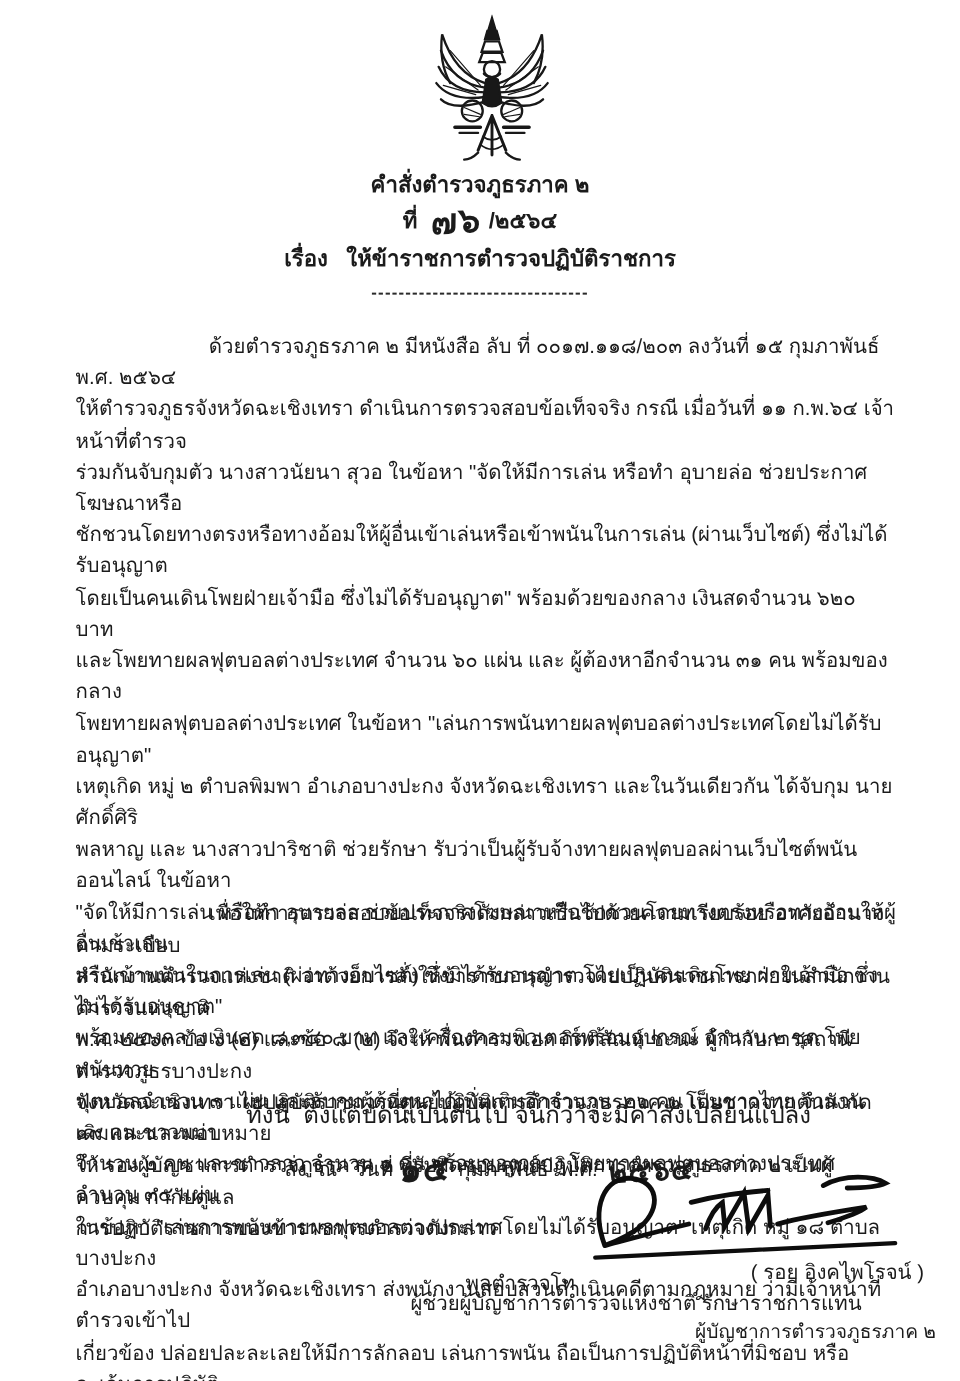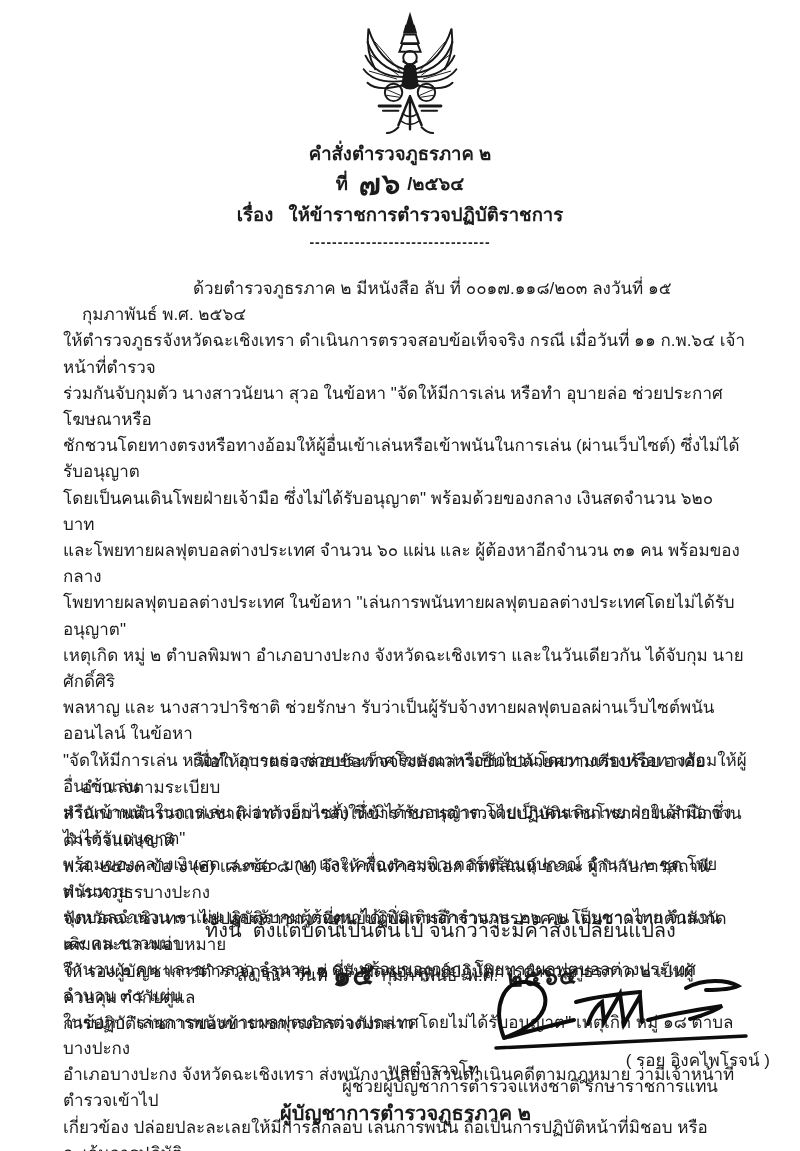--- a/index.html
+++ b/index.html
@@ -21,30 +21,30 @@
     font-size:29px;font-weight:bold;
     transform:rotate(-3deg) skewX(-4deg);
     letter-spacing:1px;
     margin:0 6px;
     vertical-align:-4px;
   }
   .handwritten.small{font-size:24px;margin:0 4px;}
   .divider{font-size:14px;font-weight:bold;letter-spacing:1px;margin-top:6px;color:#2a2a2a;}
   .bodytext{position:absolute;left:63px;width:684px;font-size:17px;line-height:26.2px;}
   .para .line{white-space:pre-wrap;}
-  .para .line:first-child{text-indent:111px;margin-left:19px;}
+  .para .line:first-child{text-indent:111px;}
   .p1{top:276px;}
   .p2{top:749px;}
   .closing{position:absolute;left:205px;top:917px;font-size:20px;line-height:26px;white-space:pre-wrap;}
   .dateline{position:absolute;left:237px;top:955px;font-size:17px;line-height:40px;white-space:pre-wrap;}
   .signature-svg{position:absolute;left:490px;top:972px;width:300px;height:88px;}
   .rank{position:absolute;left:388px;top:1055px;font-size:17px;white-space:pre-wrap;}
   .signer-name{position:absolute;left:330px;top:1046px;width:440px;text-align:right;font-size:17px;white-space:pre-wrap;}
   .pos1{position:absolute;left:280px;top:1072px;width:500px;text-align:center;font-size:17px;white-space:pre-wrap;}
-  .pos2{position:absolute;left:280px;top:1097px;width:500px;text-align:left;font-size:20px;white-space:pre-wrap;font-weight:bold;}
+  .pos2{position:absolute;left:280px;top:1097px;width:500px;text-align:right;font-size:16px;white-space:pre-wrap;}
 </style>
 </head>
 <body>
 
 <div class="page">
 
   <div class="emblem">
     <svg viewBox="0 0 120 130" width="116" height="128" xmlns="http://www.w3.org/2000/svg">
       <g fill="none" stroke="#181818" stroke-width="2" stroke-linecap="round">
 

